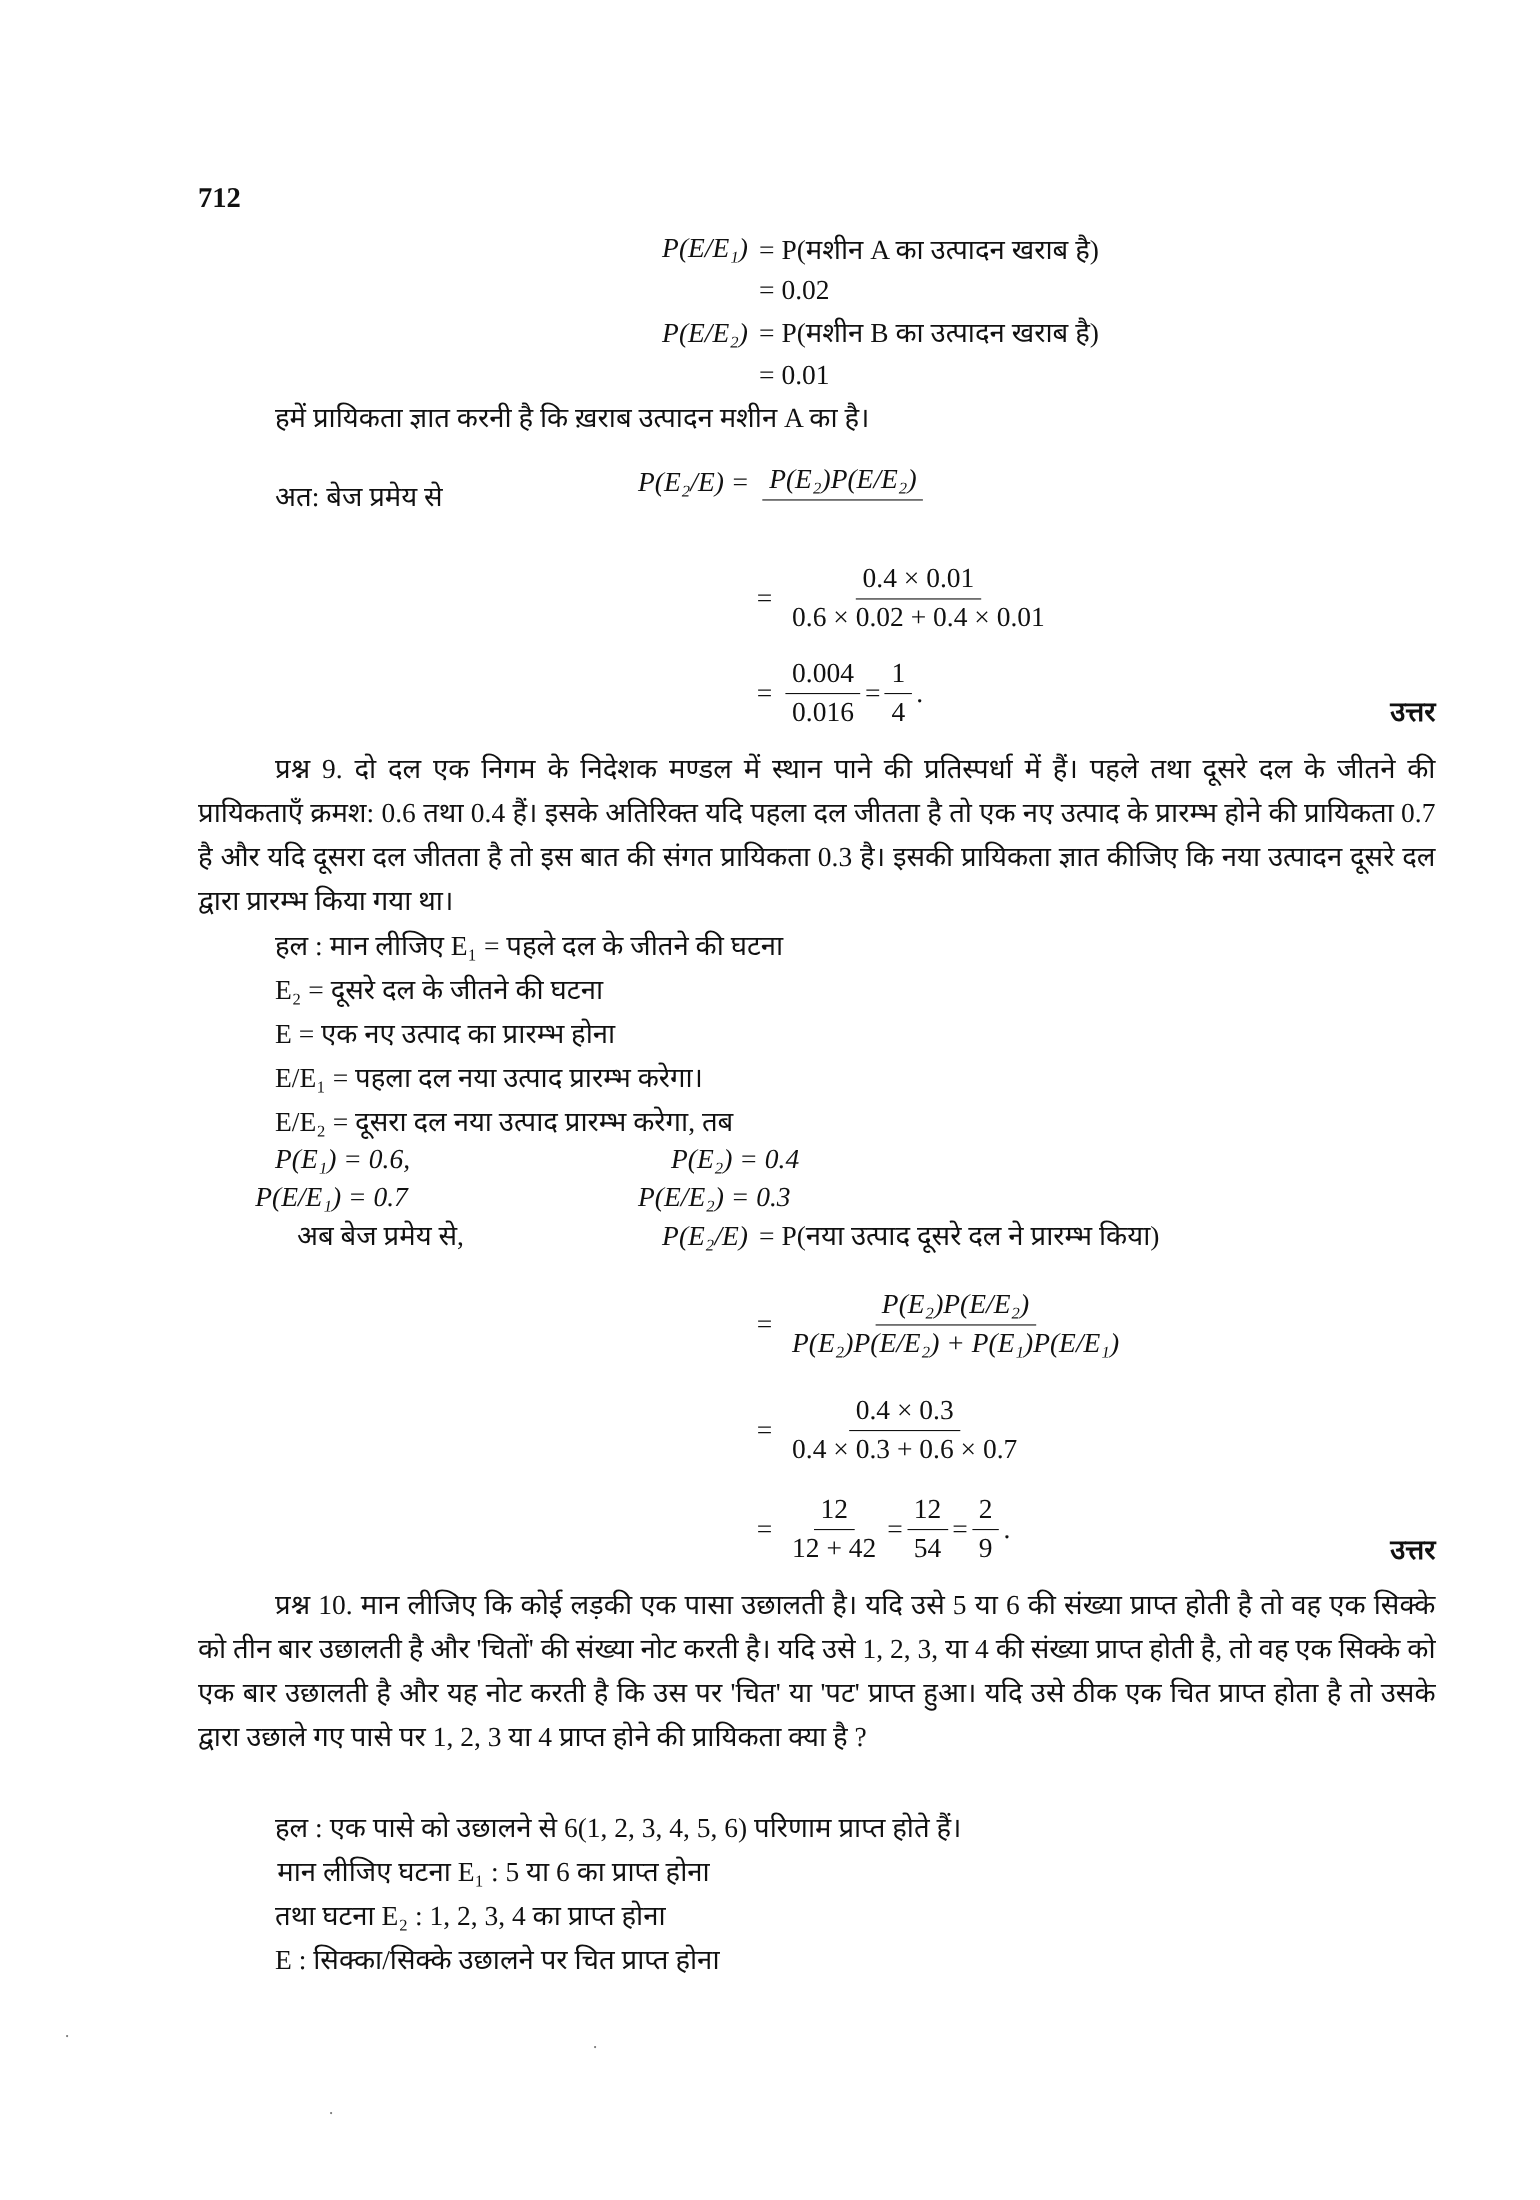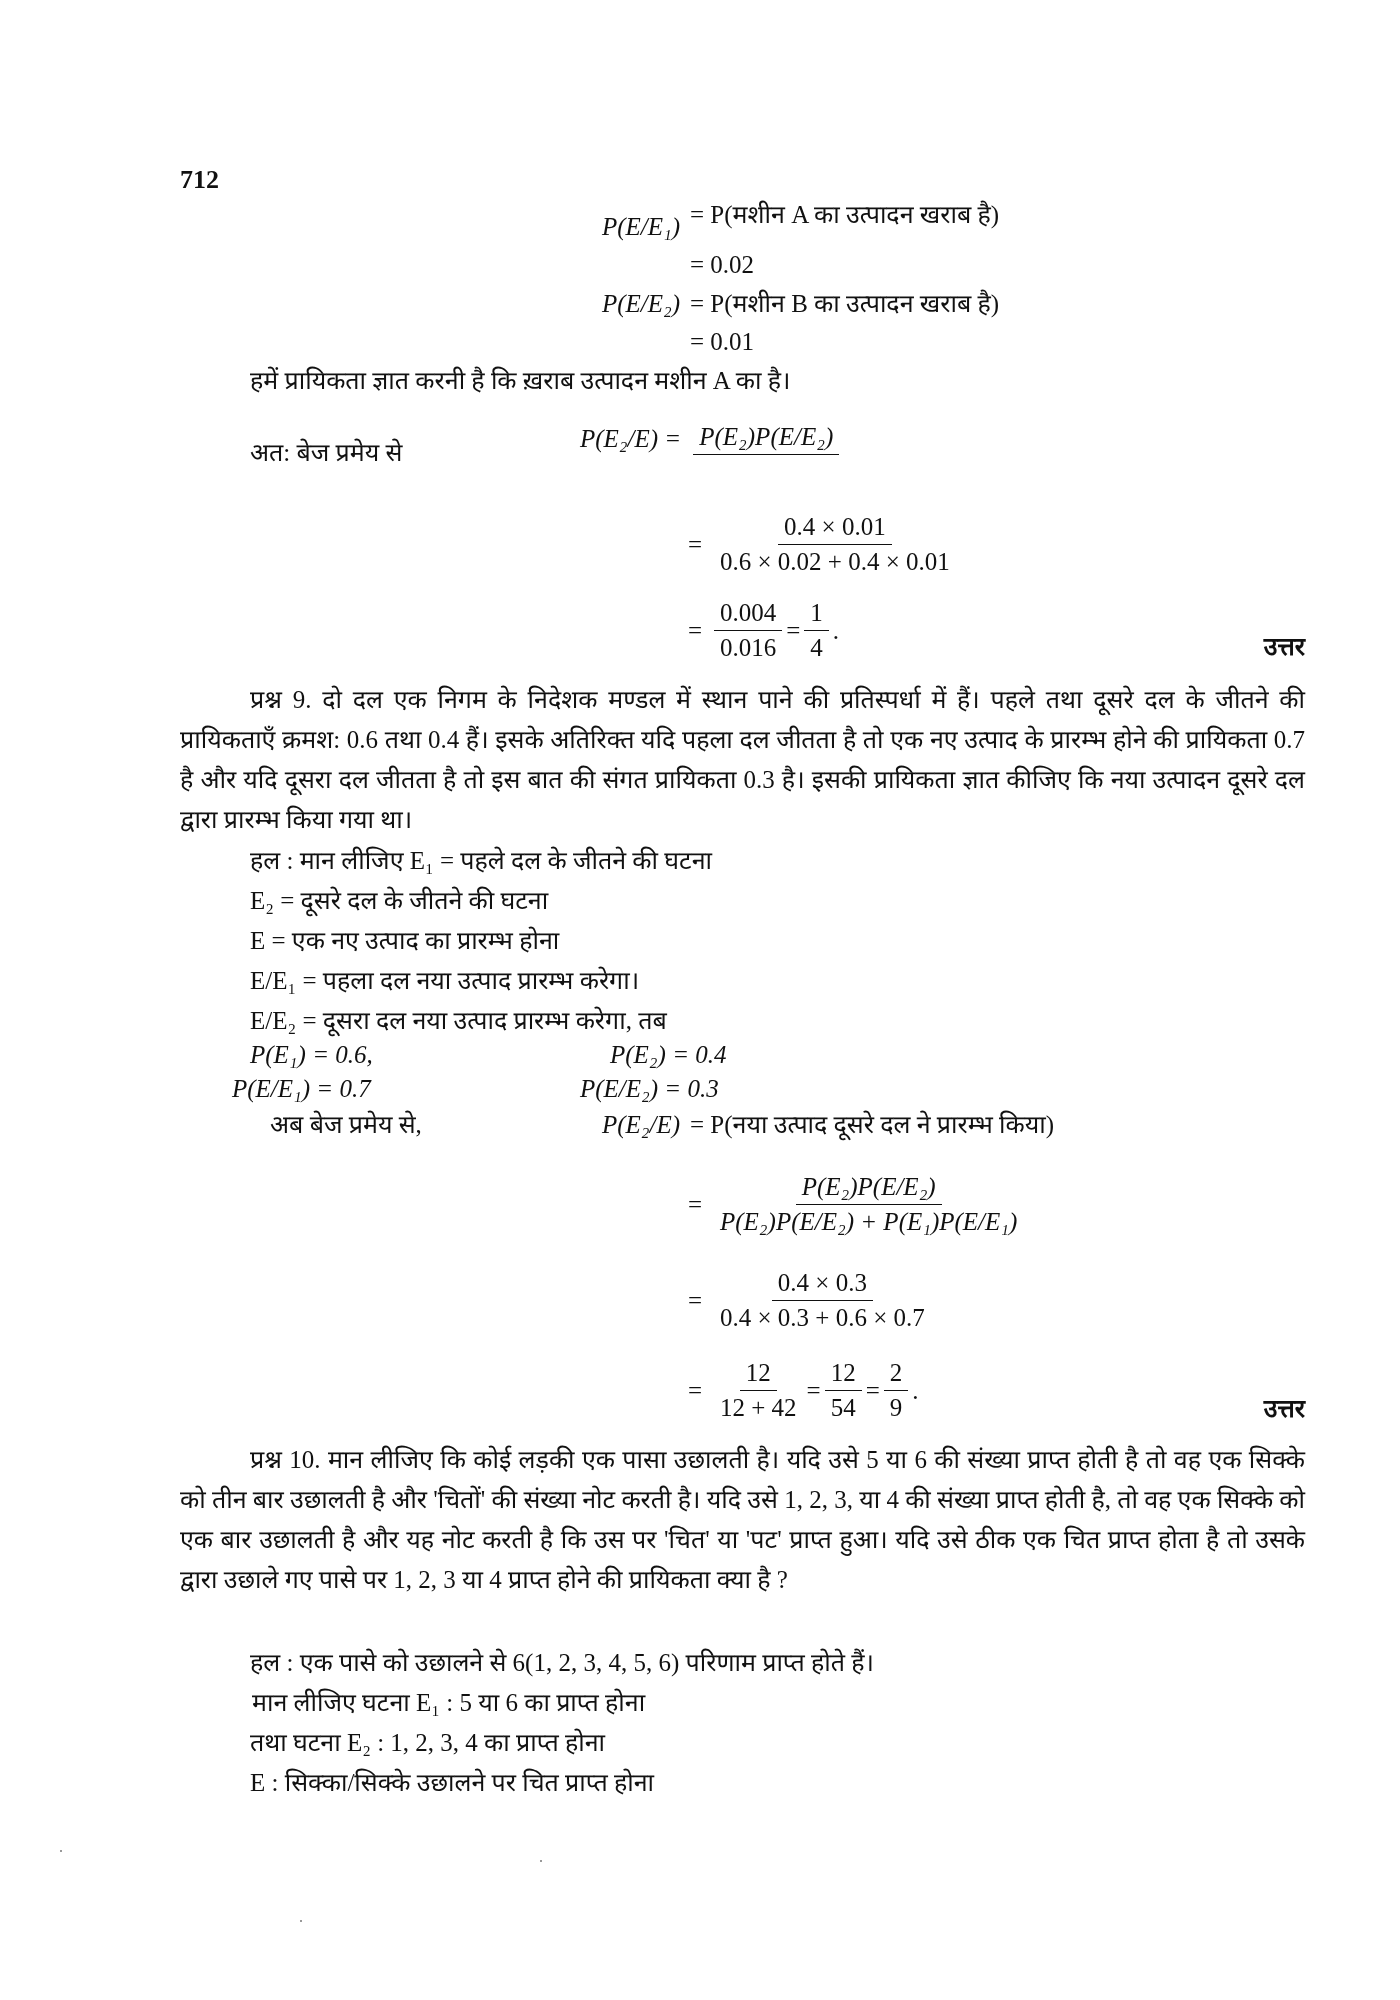--- a/index.html
+++ b/index.html
@@ -18,21 +18,21 @@
           white-space: normal; text-align: justify; text-indent: 70px; }
   .ans { right: 95px; font-weight: bold; font-size: 25px; }
   .speck { position: absolute; width: 2px; height: 2px; background: #777; border-radius: 1px; }
 </style>
 </head>
 <body>
 
 <div class="abs page-num">712</div>
 
 <div class="abs t lhs m" style="left:480px; top:212px;text-align:right;">P(E/E₁)</div>
-<div class="abs t" style="left:690px; top:200px;">= P(मशीन A का उत्पादन खराब है)</div>
+<div class="abs t" style="left:690px; top:213px;">= P(मशीन A का उत्पादन खराब है)</div>
 <div class="abs t" style="left:690px; top:250px;">= 0.02</div>
 <div class="abs t lhs m" style="left:480px; top:289px;">P(E/E₂)</div>
 <div class="abs t" style="left:690px; top:289px;">= P(मशीन B का उत्पादन खराब है)</div>
 <div class="abs t" style="left:690px; top:327px;">= 0.01</div>
 
 <div class="abs t" style="left:250px; top:366px;">हमें प्रायिकता ज्ञात करनी है कि ख़राब उत्पादन मशीन A का है।</div>
 
 <div class="abs t" style="left:250px; top:438px;">अत: बेज प्रमेय से</div>
 <div class="abs t" style="left:580px; top:422px; display:flex; align-items:center;">
   <span class="m" style="margin-right:8px;">P(E₂/E) =</span>

